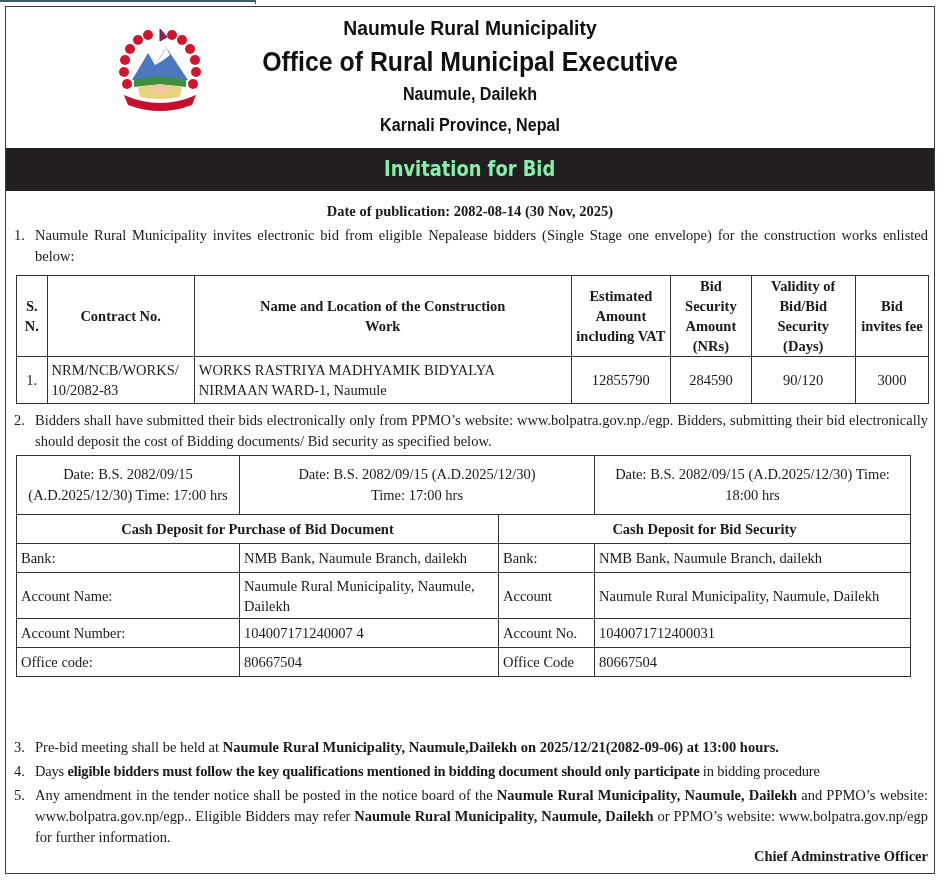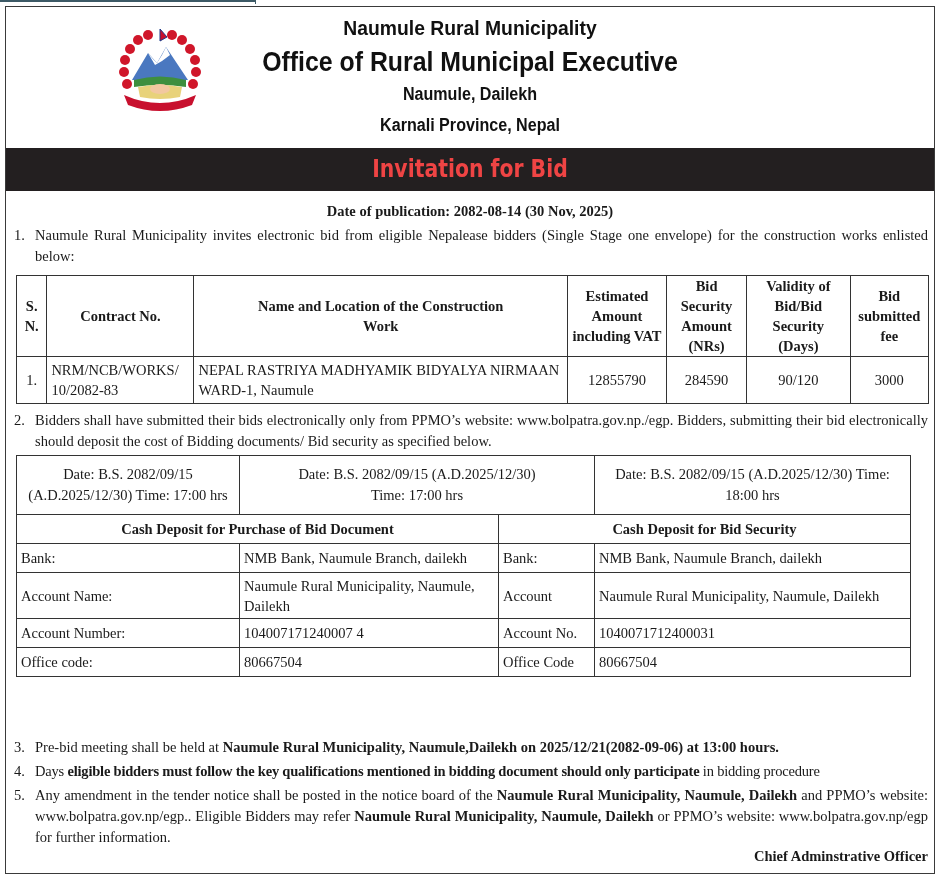--- a/index.html
+++ b/index.html
@@ -12,22 +12,22 @@
   }
   .header { position: relative; height: 140px; }
   .logo { position: absolute; left: 104px; top: 18px; width: 100px; height: 90px; }
   .htext { position: absolute; left: 0; right: 0; text-align: center; font-family: "Liberation Sans", sans-serif; font-weight: bold; color: #111; transform: scaleX(0.92); }
   .h1 { top: 9px; font-size: 21px; }
   .h2 { top: 40px; font-size: 27px; }
   .h3 { top: 77px; font-size: 17.5px; }
   .h4 { top: 108px; font-size: 17.5px; }
   .bar {
     position: absolute; left: 0; right: 0; top: 141px; height: 43px; background: #231f20;
-    color: #ef4444; text-align: center; font-family: "DejaVu Sans", sans-serif; font-weight: bold;
-    font-size: 24px; line-height: 43px;
+    color: #86efac; text-align: center; font-family: "DejaVu Sans", sans-serif; font-weight: bold;
+    font-size: 21px; line-height: 43px;
   }
   .bar span { display: inline-block; transform: scaleX(0.85); }
   .serif { font-family: "Liberation Serif", serif; color: #1a1a1a; }
   .pubdate { position: absolute; left: 0; right: 0; top: 196px; text-align: center; font-size: 14.5px; font-weight: bold; }
   .para { position: absolute; left: 8px; right: 6px; font-size: 14.5px; line-height: 21px; text-align: justify; }
   .para .num { position: absolute; left: 0; top: 0; }
   .para .txt { display: block; padding-left: 21px; }
   .p1 { top: 218px; }
   .p2 { top: 403px; }
   .p3 { top: 730px; }
@@ -100,26 +100,26 @@
 
   <table class="t1">
     <tbody>
         <tr>
       <th style="width:24px">S. N.</th>
       <th style="width:142px">Contract No.</th>
       <th style="width:314px;padding:0 60px">Name and Location of the Construction Work</th>
       <th style="width:100px">Estimated Amount including VAT</th>
       <th style="width:78px">Bid Security Amount (NRs)</th>
       <th style="width:110px">Validity of Bid/Bid Security (Days)</th>
-      <th style="width:72px">Bid submitted fee</th>
+      <th style="width:72px">Bid invites fee</th>
     </tr>
     <tr>
       <td style="text-align:center">1.</td>
       <td>NRM/NCB/WORKS/ 10/2082-83</td>
-      <td>NEPAL RASTRIYA MADHYAMIK BIDYALYA NIRMAAN WARD-1, Naumule</td>
+      <td>WORKS RASTRIYA MADHYAMIK BIDYALYA NIRMAAN WARD-1, Naumule</td>
       <td style="text-align:center">12855790</td>
       <td style="text-align:center">284590</td>
       <td style="text-align:center">90/120</td>
       <td style="text-align:center">3000</td>
     </tr>
   </tbody>
     </table>
 
   <div class="para p2 serif">
     <span class="num">2.</span>

